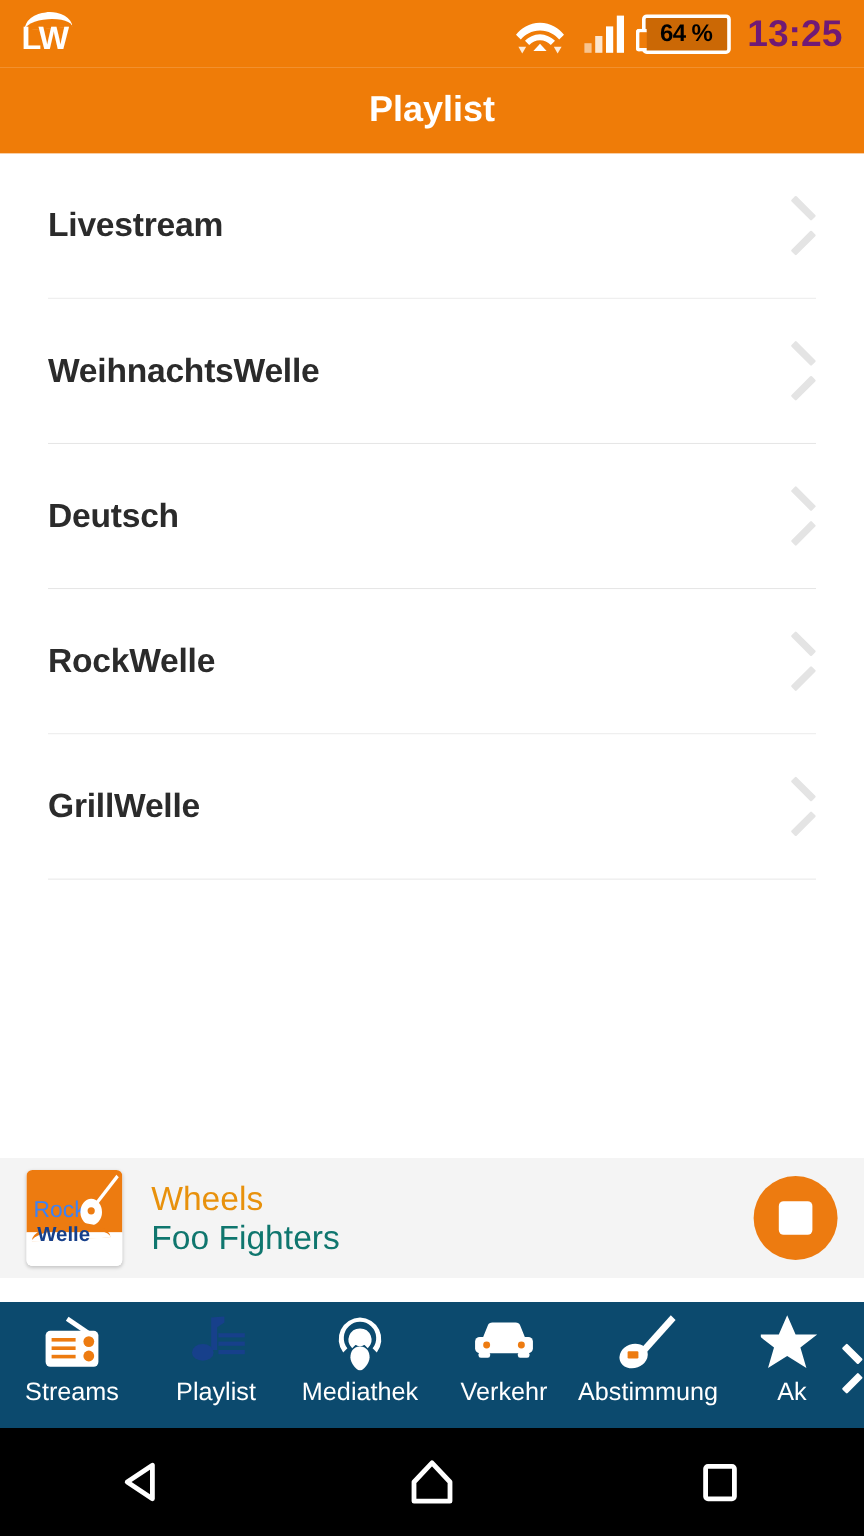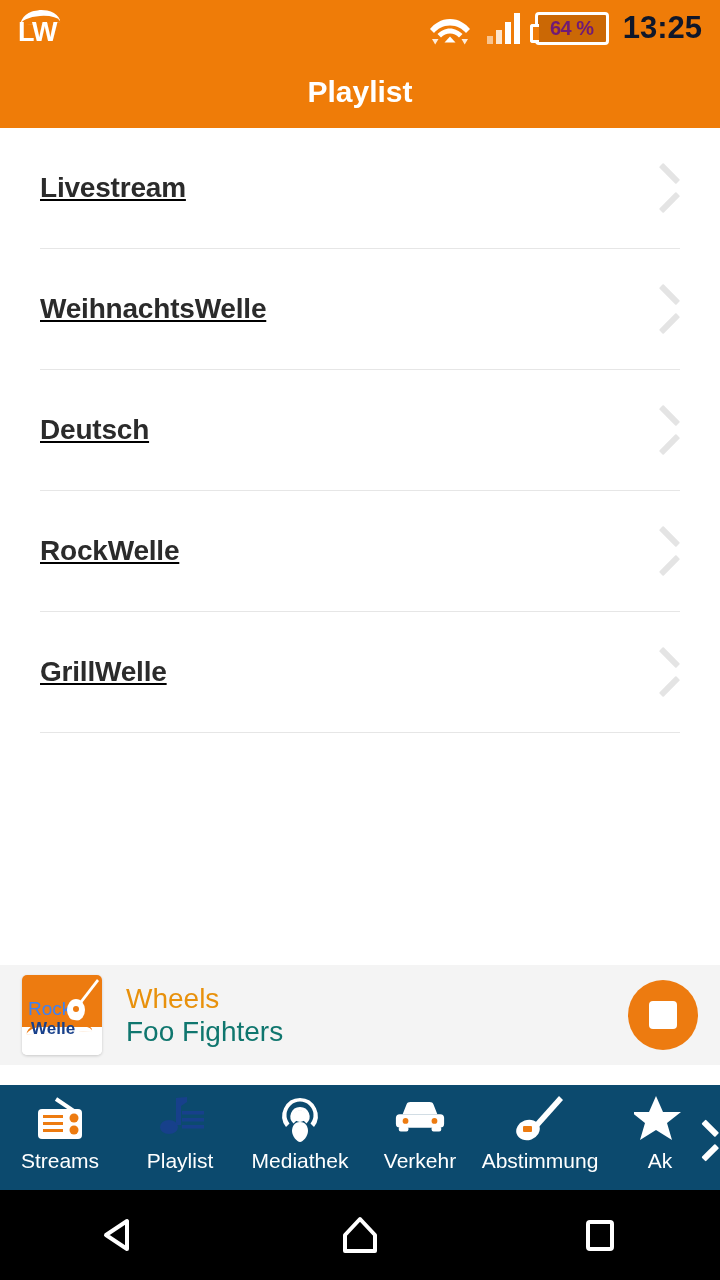--- a/index.html
+++ b/index.html
@@ -32,35 +32,35 @@
   .batt {
     position:relative; display:flex; align-items:center; justify-content:center;
     width:74px; height:33px; border:3px solid #ffffff; border-radius:4px;
     background:rgba(120,60,0,.30);
   }
   .batt::after {
     content:""; position:absolute; left:-8px; top:9px; width:6px; height:13px;
     background:#EF7C08; border:3px solid #ffffff; border-right:none;
     border-radius:3px 0 0 3px;
   }
-  .batt span { font-size:20px; font-weight:bold; color:#701a75; letter-spacing:-.5px; }
-  .clock { font-size:31px; font-weight:bold; color:#0f172a; letter-spacing:0px;text-align:center; }
+  .batt span { font-size:20px; font-weight:bold; color:#000000; letter-spacing:-.5px; }
+  .clock { font-size:31px; font-weight:bold; color:#701a75; letter-spacing:0px;text-align:center; }
 
   
   .titlebar {
     position:absolute; top:56px; left:0; width:720px; height:72px;
     background:#EF7C08; display:flex; align-items:center; justify-content:center;
   }
   .titlebar .title { font-size:30px; font-weight:bold; color:#ffffff; }
 
   
   .list { position:absolute; top:128px; left:0; width:720px; }
   .row {
     position:relative; height:120px; display:flex; align-items:center;
-    padding:0 40px; background:#ffffff;text-decoration:underline;
+    padding:0 40px; background:#ffffff;
   }
   .row .label { font-size:28px; font-weight:bold; color:#2b2b2b; letter-spacing:-.2px; }
   .row .chev { margin-left:auto; width:30px; height:42px; position:relative; }
   .row .chev::before, .row .chev::after {
     content:""; position:absolute; left:4px; width:24px; height:6px;
     background:#e4e4e4; border-radius:1px;
   }
   .row .chev::before { top:12px; transform:rotate(45deg); transform-origin:right center; }
   .row .chev::after  { top:24px; transform:rotate(-45deg); transform-origin:right center; }
   .divider { height:1px; background:#e6e6e6; margin:0 40px; }

